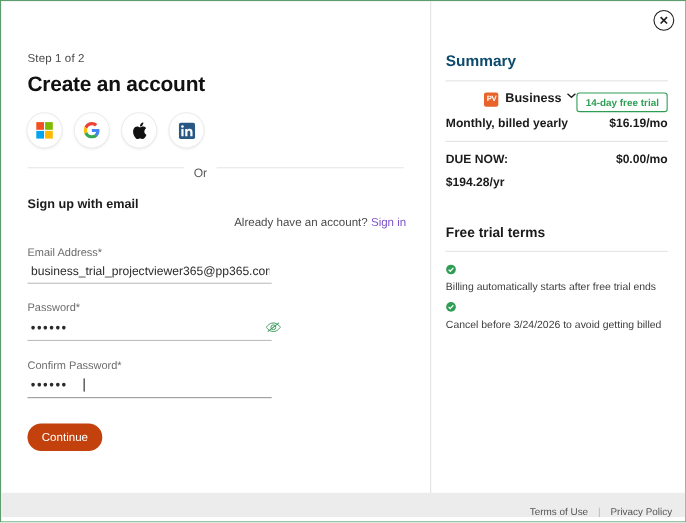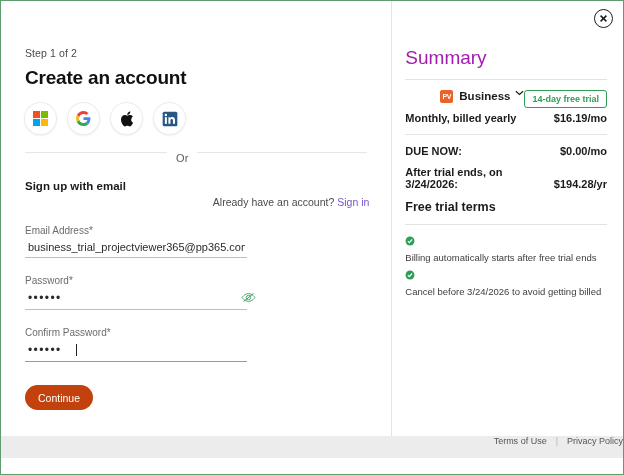--- a/index.html
+++ b/index.html
@@ -104,21 +104,21 @@
 
   .continue-btn {
     margin-top: 23px;
     width: 68px; height: 25px; border: none; border-radius: 13px;
     background: #c2410c; color: #fff;
     font-family: "Liberation Sans", sans-serif;
     font-size: 10.5px; cursor: pointer;
   }
 
   
-  .summary-title { font-size: 19px; font-weight: normal; color: #a21caf; }
+  .summary-title { font-size: 14px; font-weight: bold; color: #0c4a6e; }
   .hr { height: 1px; background: #e3e3e3; margin: 10px 0; }
 
   .plan-row { display: flex; margin-top: 2px; padding-left: 35px; }
   .plan-logo {
     width: 13px; height: 13px; border-radius: 2px;
     background: #e8622a; color: #fff;
     font-size: 7px; font-weight: bold;
     display: flex; align-items: center; justify-content: center;
     letter-spacing: -.3px; margin-right: 6px;
   }
@@ -133,31 +133,31 @@
 
   .sub-label { font-size: 10px; color: #6c6c6c; margin-top: 11px; }
   .row2 {
     display: flex; justify-content: space-between; align-items: flex-end;
     margin-top: 4px;
   }
   .row2 .k { font-size: 11px; font-weight: bold; color: #1b1b1b; }
   .row2 .v { font-size: 11px; font-weight: bold; color: #1b1b1b; }
   .row2.gap { margin-top: 9px; }
 
-  .terms-title { font-size: 12.5px; font-weight: bold; color: #1b1b1b; margin-top: 10px; }
+  .terms-title { font-size: 12.5px; font-weight: bold; color: #1b1b1b; margin-top: 32px; }
   .term-item { display: flex; align-items: flex-start; gap: 6px; margin-top: 5px; flex-direction: column; }
   .term-item .txt { font-size: 9.5px; color: #3d3d3d; line-height: 1.3; }
   .check-ic { flex: 0 0 auto; margin-top: 1px; line-height: 0; }
 
   
   .footer {
-    position: absolute; left: 0; right: 0; bottom: 16px; height: 22px;
+    position: absolute; left: 0; right: 0; bottom: 4px; height: 22px;
     background: #ececec;
-    display: flex; align-items: flex-start; justify-content: flex-end;
-    gap: 9px;
+    display: flex; align-items: flex-end; justify-content: flex-end;
+    padding-right: 12px; gap: 9px;
   }
   .footer a { font-size: 9px; color: #555; text-decoration: none; cursor: pointer; }
   .footer .sep { color: #b4b4b4; font-size: 9px; }
 </style>
 </head>
 <body>
 
 <div class="page">
 
   <div class="close-btn">
@@ -271,21 +271,20 @@
         <span class="v">$16.19/mo</span>
       </div>
 
       <div class="hr"></div>
 
       <div class="row2">
         <span class="k">DUE NOW:</span>
         <span class="v">$0.00/mo</span>
       </div>
       <div class="row2 gap">
-        <span class="k">After trial ends, on 3/24/2026:</span>
         <span class="v">$194.28/yr</span>
       </div>
 
       <div class="terms-title">Free trial terms</div>
       <div class="hr"></div>
 
       <div class="term-item">
         <span class="check-ic">
           <svg width="10" height="10" viewBox="0 0 14 14">
             <circle cx="7" cy="7" r="6.2" fill="#2e9e55"></circle>

